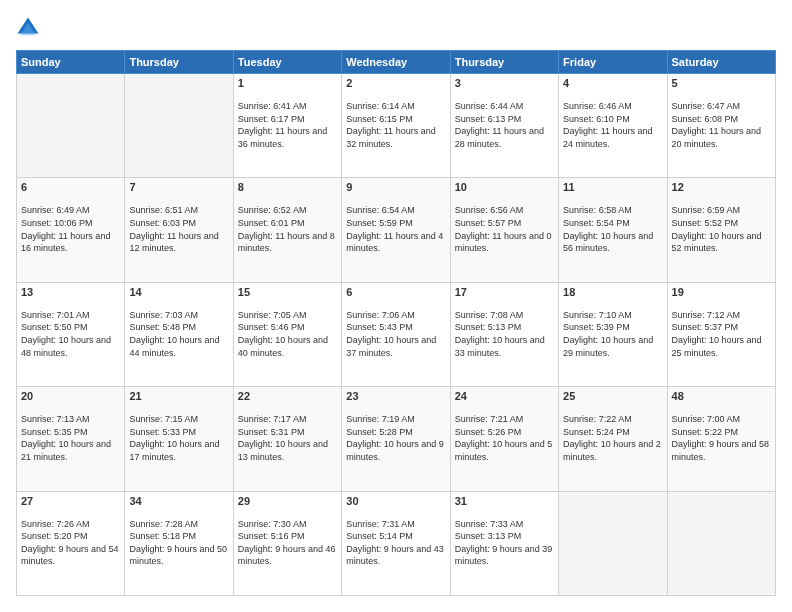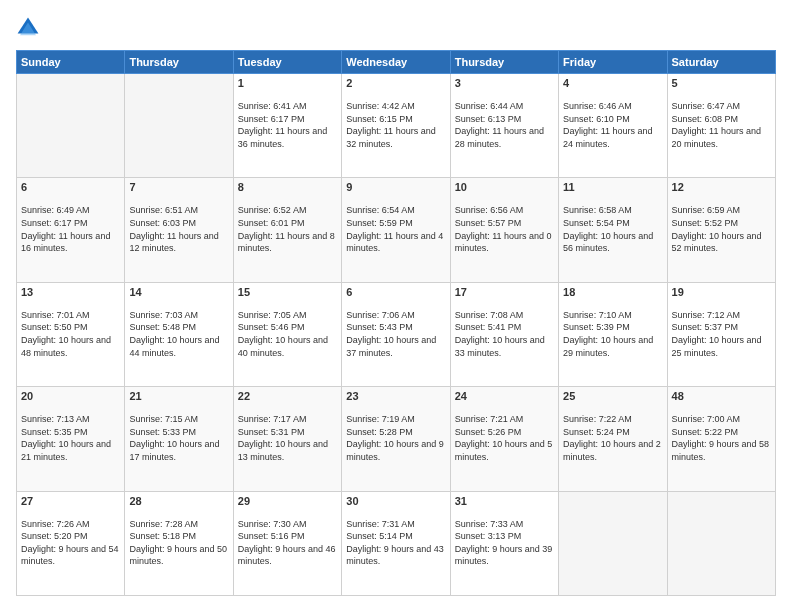--- a/index.html
+++ b/index.html
@@ -136,21 +136,21 @@
           <td class="empty"></td>
           <td>
             <span class="day-num">1</span>
             <div class="day-info">Sunrise: 6:41 AM
 Sunset: 6:17 PM
 Daylight: 11 hours
 and 36 minutes.</div>
           </td>
           <td>
             <span class="day-num">2</span>
-            <div class="day-info">Sunrise: 4:42 AM
+            <div class="day-info">Sunrise: 6:14 AM
 Sunset: 6:15 PM
 Daylight: 11 hours
 and 32 minutes.</div>
           </td>
           <td>
             <span class="day-num">3</span>
             <div class="day-info">Sunrise: 6:44 AM
 Sunset: 6:13 PM
 Daylight: 11 hours
 and 28 minutes.</div>
@@ -167,21 +167,21 @@
             <div class="day-info">Sunrise: 6:47 AM
 Sunset: 6:08 PM
 Daylight: 11 hours
 and 20 minutes.</div>
           </td>
         </tr>
         <tr>
           <td>
             <span class="day-num">6</span>
             <div class="day-info">Sunrise: 6:49 AM
-Sunset: 6:17 PM
+Sunset: 10:06 PM
 Daylight: 11 hours
 and 16 minutes.</div>
           </td>
           <td>
             <span class="day-num">7</span>
             <div class="day-info">Sunrise: 6:51 AM
 Sunset: 6:03 PM
 Daylight: 11 hours
 and 12 minutes.</div>
           </td>
@@ -246,21 +246,21 @@
           <td>
             <span class="day-num">6</span>
             <div class="day-info">Sunrise: 7:06 AM
 Sunset: 5:43 PM
 Daylight: 10 hours
 and 37 minutes.</div>
           </td>
           <td>
             <span class="day-num">17</span>
             <div class="day-info">Sunrise: 7:08 AM
-Sunset: 5:41 PM
+Sunset: 5:13 PM
 Daylight: 10 hours
 and 33 minutes.</div>
           </td>
           <td>
             <span class="day-num">18</span>
             <div class="day-info">Sunrise: 7:10 AM
 Sunset: 5:39 PM
 Daylight: 10 hours
 and 29 minutes.</div>
           </td>
@@ -325,21 +325,21 @@
         </tr>
         <tr>
           <td>
             <span class="day-num">27</span>
             <div class="day-info">Sunrise: 7:26 AM
 Sunset: 5:20 PM
 Daylight: 9 hours
 and 54 minutes.</div>
           </td>
           <td>
-            <span class="day-num">28</span>
+            <span class="day-num">34</span>
             <div class="day-info">Sunrise: 7:28 AM
 Sunset: 5:18 PM
 Daylight: 9 hours
 and 50 minutes.</div>
           </td>
           <td>
             <span class="day-num">29</span>
             <div class="day-info">Sunrise: 7:30 AM
 Sunset: 5:16 PM
 Daylight: 9 hours

